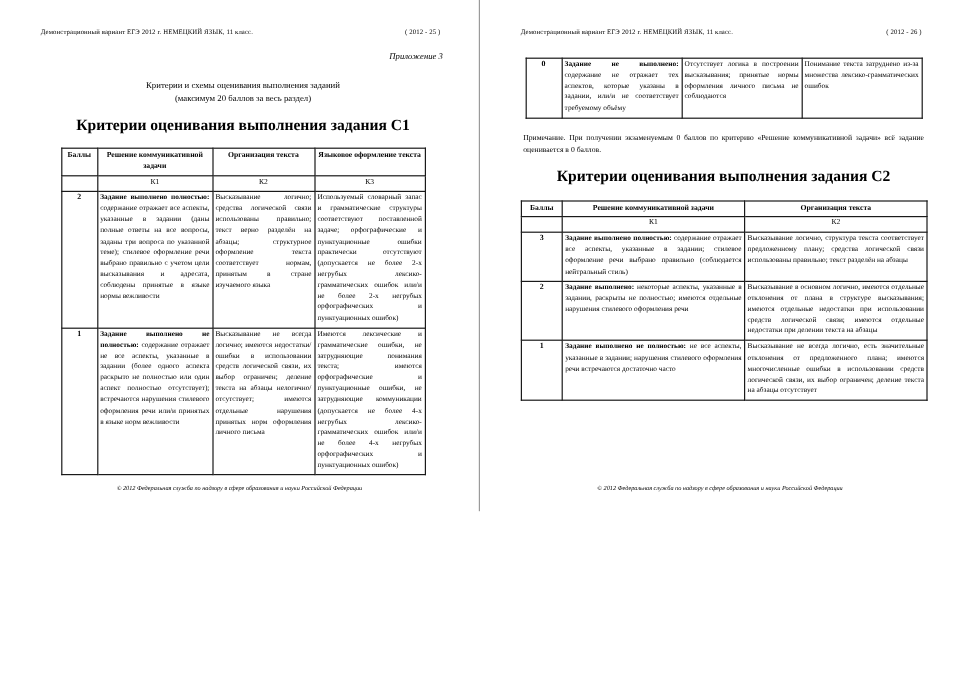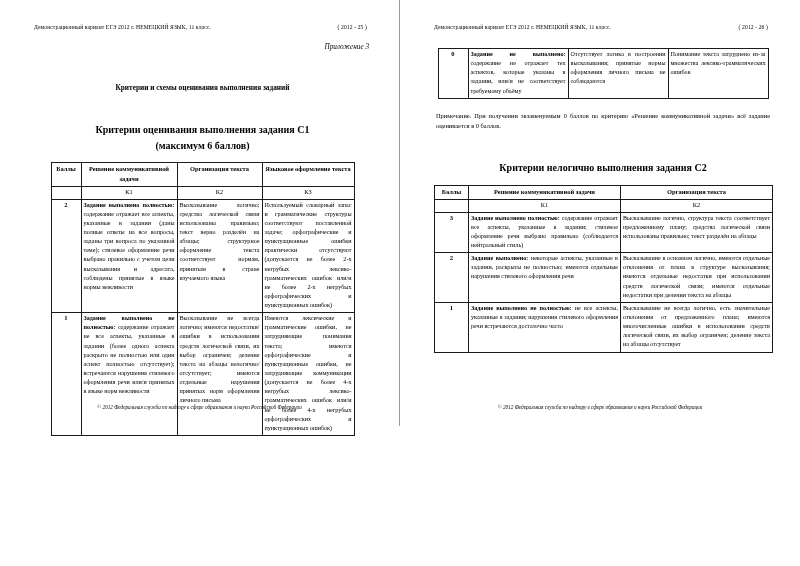--- a/index.html
+++ b/index.html
@@ -42,31 +42,31 @@
   .rh-page { padding-right: 4px; }
   .appendix {
     text-align: right;
     font-style: italic;
     font-size: 7.2px;
     margin-top: 13px;
     padding-right: 2px;
   }
   .title-block {
     text-align: center;
-    font-weight: bold;
+    font-weight: normal;
     font-size: 7.3px;
     line-height: 1.55;
-    margin-top: 31px;
+    margin-top: 14px;
   }
   .subtitle-block {
     text-align: center;
     font-weight: bold;
-    font-size: 10px;
+    font-size: 13px;
     line-height: 1.55;
-    margin-top: 29px;
+    margin-top: 6px;
   }
 
   table.rubric {
     border-collapse: collapse;
     margin: 9px auto 0 auto;
     table-layout: fixed;
   }
   table.rubric.c1 { width: 303px; }
   table.rubric.c2 { width: 338px; }
   table.rubric.c1-cont { width: 330px; margin-top: 0; }
@@ -151,25 +151,25 @@
 
     <div class="running-head">
       <span class="rh-text">Демонстрационный вариант ЕГЭ 2012 г. НЕМЕЦКИЙ ЯЗЫК, 11 класс.</span>
       <span class="rh-page">( 2012 - 25 )</span>
     </div>
 
     <div class="appendix">Приложение 3</div>
 
     <div class="title-block">
       <div>Критерии и схемы оценивания выполнения заданий</div>
+      <div>(максимум 20 баллов за весь раздел)</div>
     </div>
 
     <div class="subtitle-block">
       <div>Критерии оценивания выполнения задания С1</div>
-      <div>(максимум 6 баллов)</div>
     </div>
 
     <table class="rubric c1">
       <colgroup>
         <col class="c-score">
           <col class="c-k1">
           <col class="c-k2">
           <col class="c-k3">
       </colgroup>
       <thead>
@@ -227,21 +227,21 @@
           <td class="body"><b>Задание не выполнено:</b><span> содержание не отражает тех аспектов, которые указаны в задании, или/и не соответствует требуемому объёму</span></td>
           <td class="body">Отсутствует логика в построении высказывания; принятые нормы оформления личного письма не соблюдаются</td>
           <td class="body">Понимание текста затруднено из-за множества лексико-грамматических ошибок</td>
         </tr>
       </tbody>
     </table>
 
     <div class="note">Примечание. При получении экзаменуемым 0 баллов по критерию «Решение коммуникативной задачи» всё задание оценивается в 0 баллов.</div>
 
     <div class="subtitle-block">
-      <div>Критерии нелогично выполнения задания С2</div>
+      <div>Критерии оценивания выполнения задания С2</div>
     </div>
 
     <table class="rubric c2">
       <colgroup>
         <col class="c-score">
           <col class="c-k1">
           <col class="c-k2">
       </colgroup>
       <thead>
         <tr>

